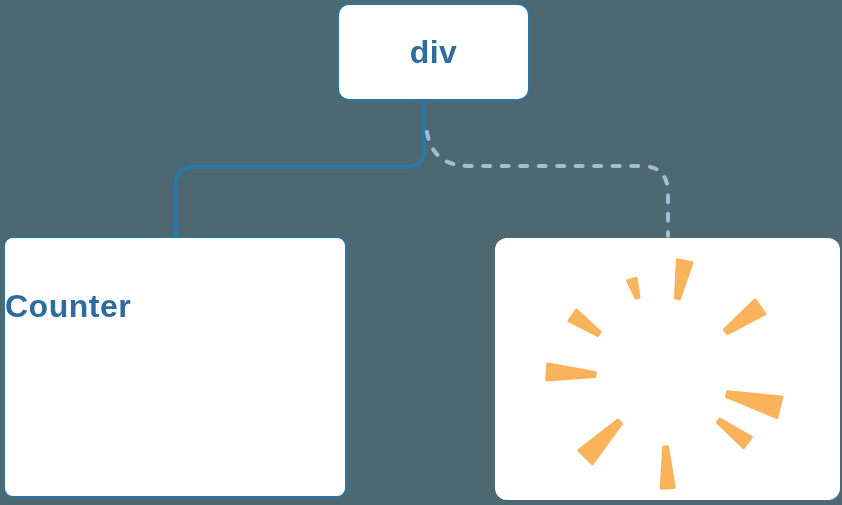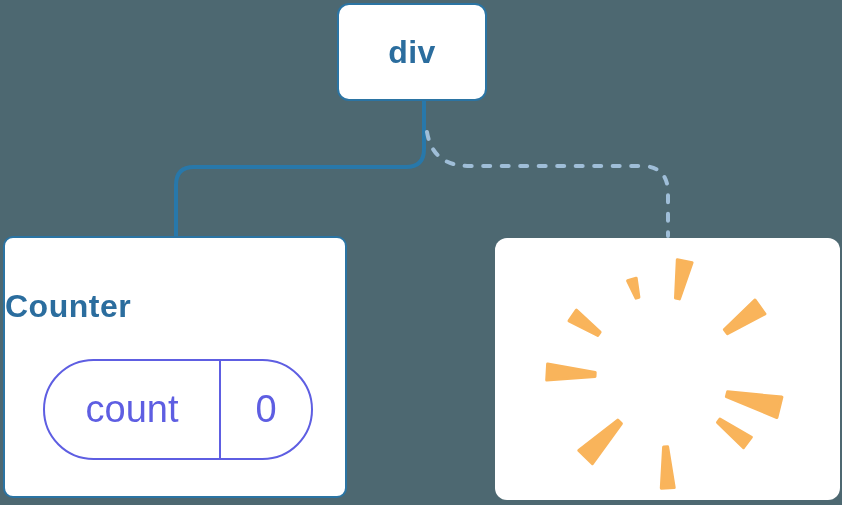--- a/index.html
+++ b/index.html
@@ -40,21 +40,21 @@
     stroke-width: 4;
     stroke-linecap: round;
     stroke-dasharray: 7 11.5;
   }
   .card {
     position: absolute;
     background: var(--card-bg);
   }
   .node-div {
     left: 337px; top: 3px;
-    width: 150px; height: 98px;
+    width: 193px; height: 98px;
     border: 2px solid var(--card-border);
     border-radius: 12px;
     display: flex;
     align-items: center;
     justify-content: center;
   }
   .node-label {
     color: var(--node-text);
     font-size: 32px;
     font-weight: 600;
@@ -135,25 +135,20 @@
     <path class="solid" d="M424,100 L424,149 Q424,167 406,167 L194,167 Q176,167 176,185 L176,238"></path>
     <path class="dashed" d="M427,132 C431,156 446,166 470,166 L641,166 Q668,166 668,193 L668,236"></path>
   </svg>
 
   <div class="card node-div">
     <span class="node-label">div</span>
   </div>
 
   <div class="card node-counter">
     <div class="counter-title">Counter</div>
-    <div class="state-pill">
-      <span class="pill-key">count</span>
-      <span class="pill-divider"></span>
-      <span class="pill-value">0</span>
-    </div>
   </div>
 
   <div class="card node-poof">
     <svg class="poof" viewBox="0 0 345 262" xmlns="http://www.w3.org/2000/svg">
         <polygon points="184.4,60.9 197.1,24.6 182.3,21.8 180.5,60.1"></polygon>
         <polygon points="143.9,59.2 141.2,40.2 132.6,42.8 141.0,60.1"></polygon>
         <polygon points="105.1,94.2 81.4,72.2 74.0,82.8 102.8,97.5"></polygon>
         <polygon points="100.2,134.5 52.6,126.0 51.7,142.0 100.0,138.5"></polygon>
         <polygon points="122.8,182.1 83.8,212.5 97.4,225.7 126.4,185.6"></polygon>
         <polygon points="168.6,209.0 166.3,250.2 179.2,249.5 172.6,208.8"></polygon>

